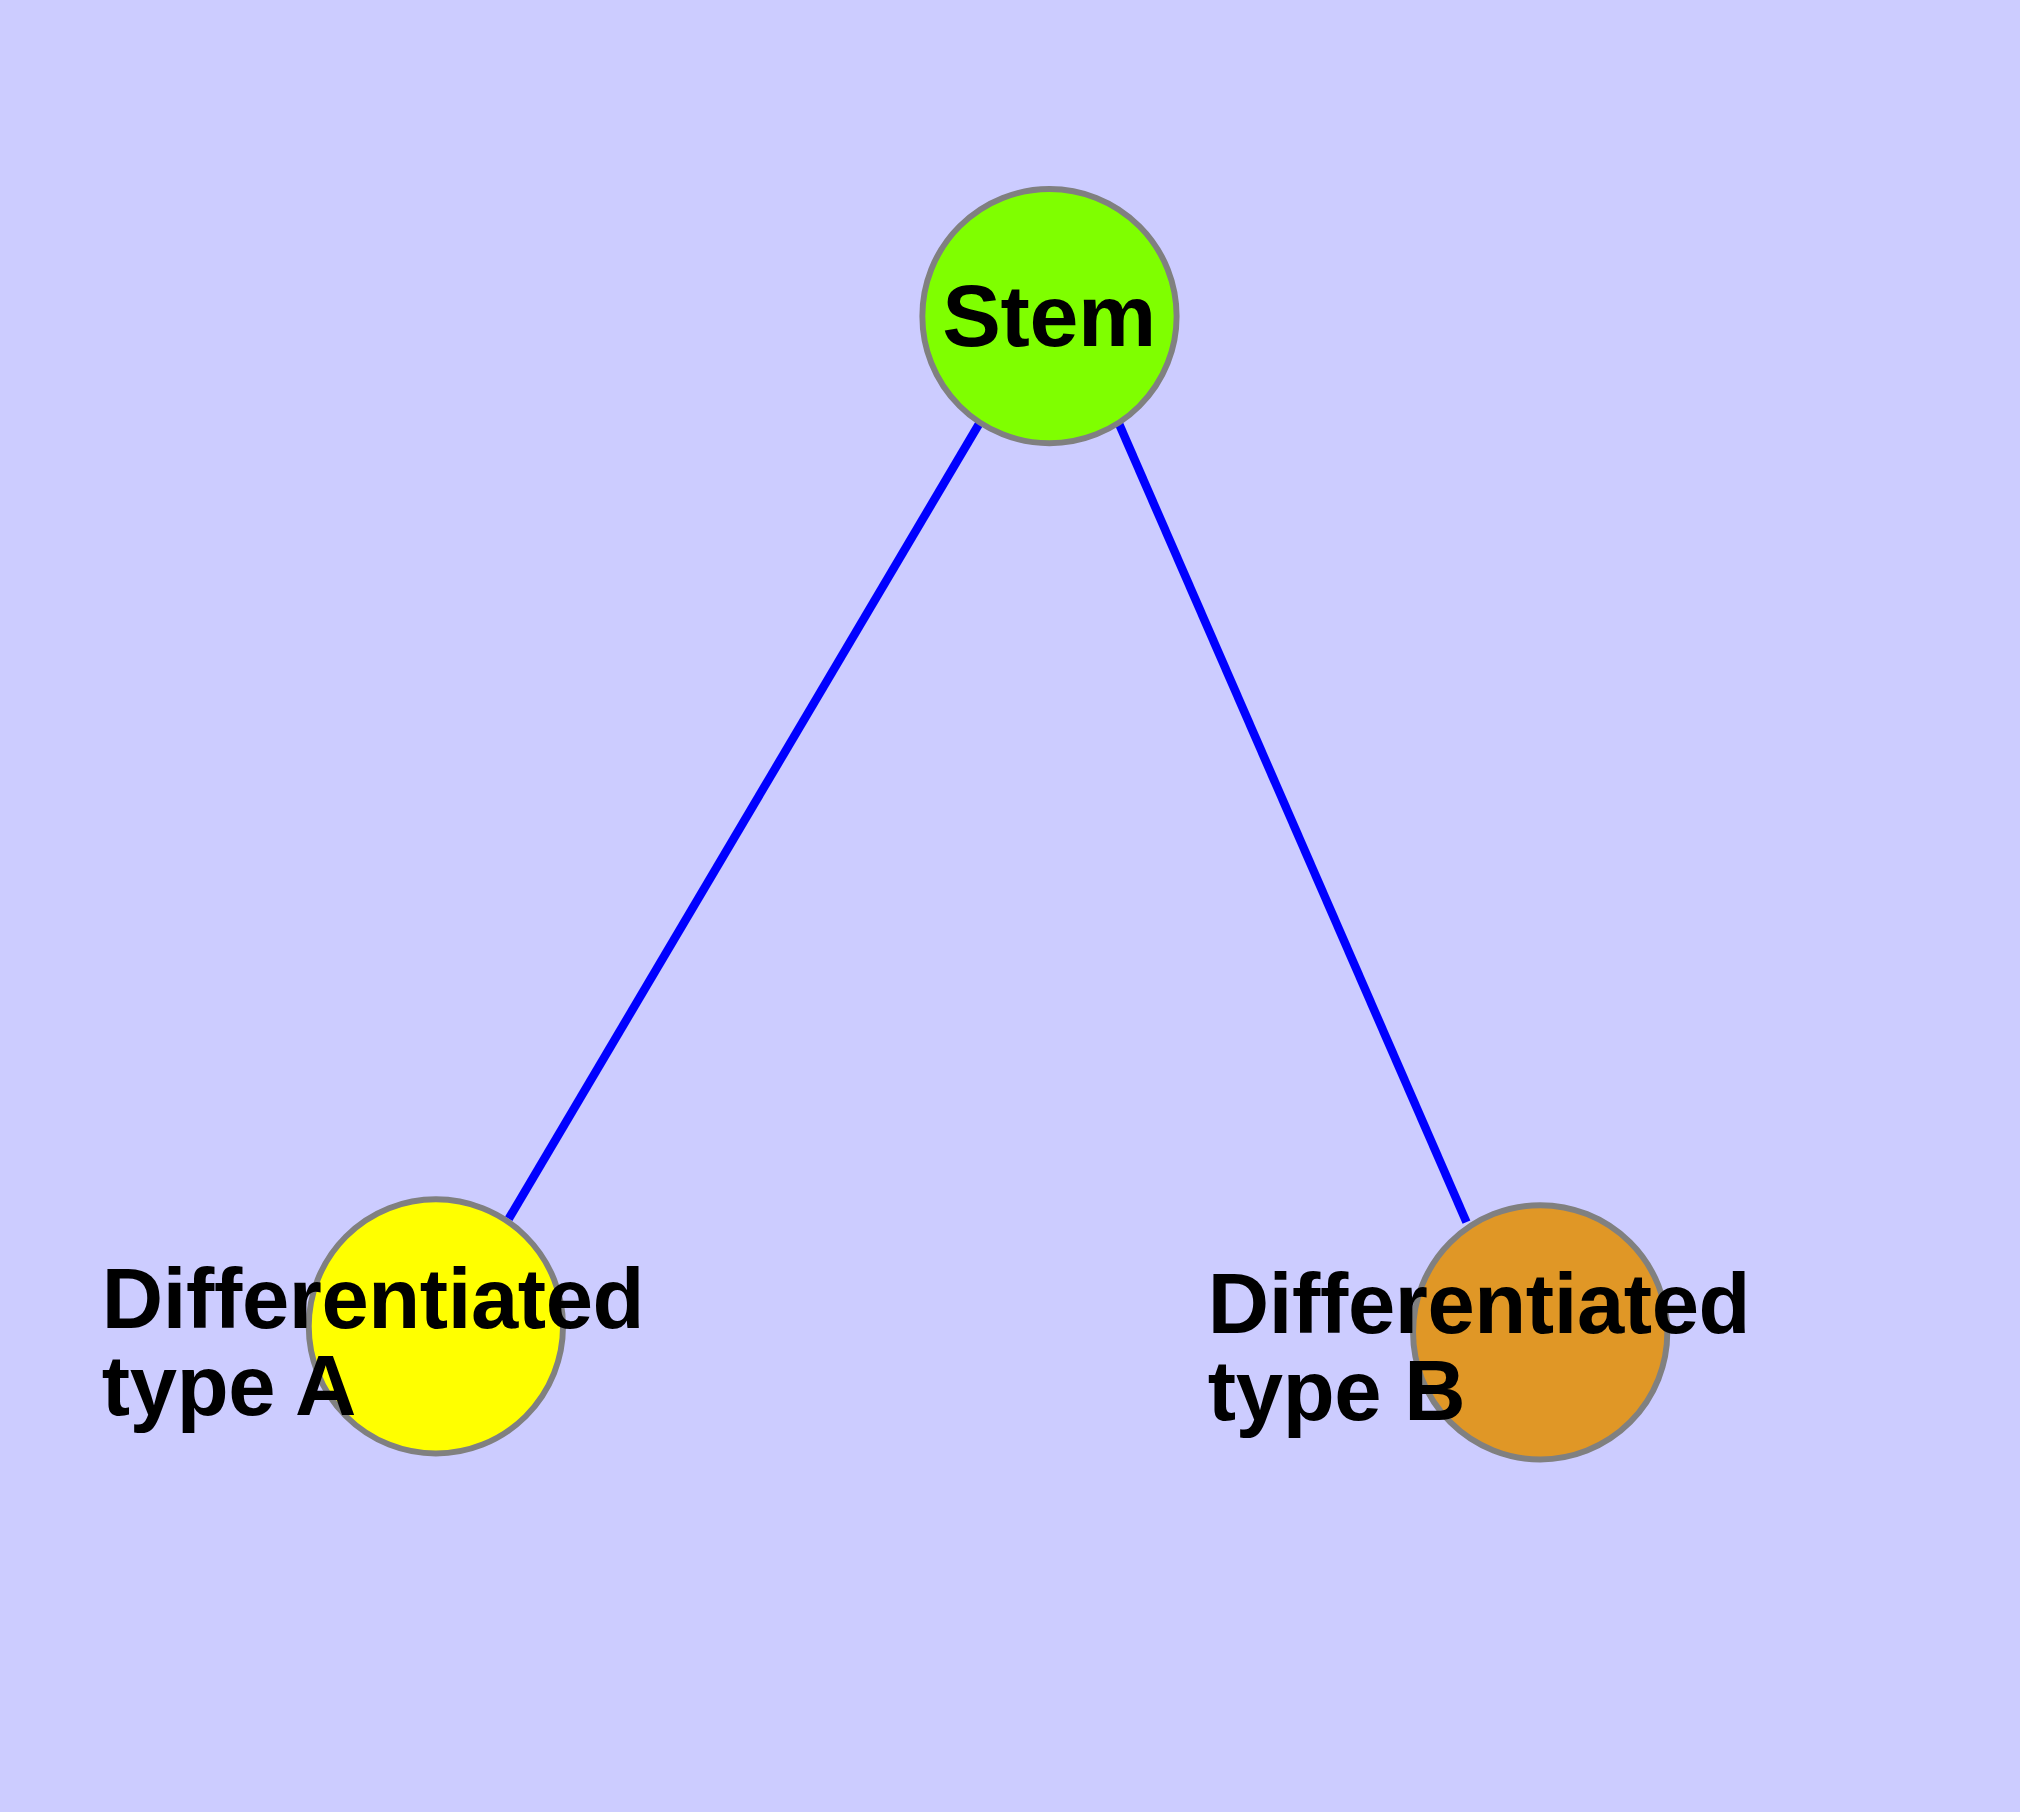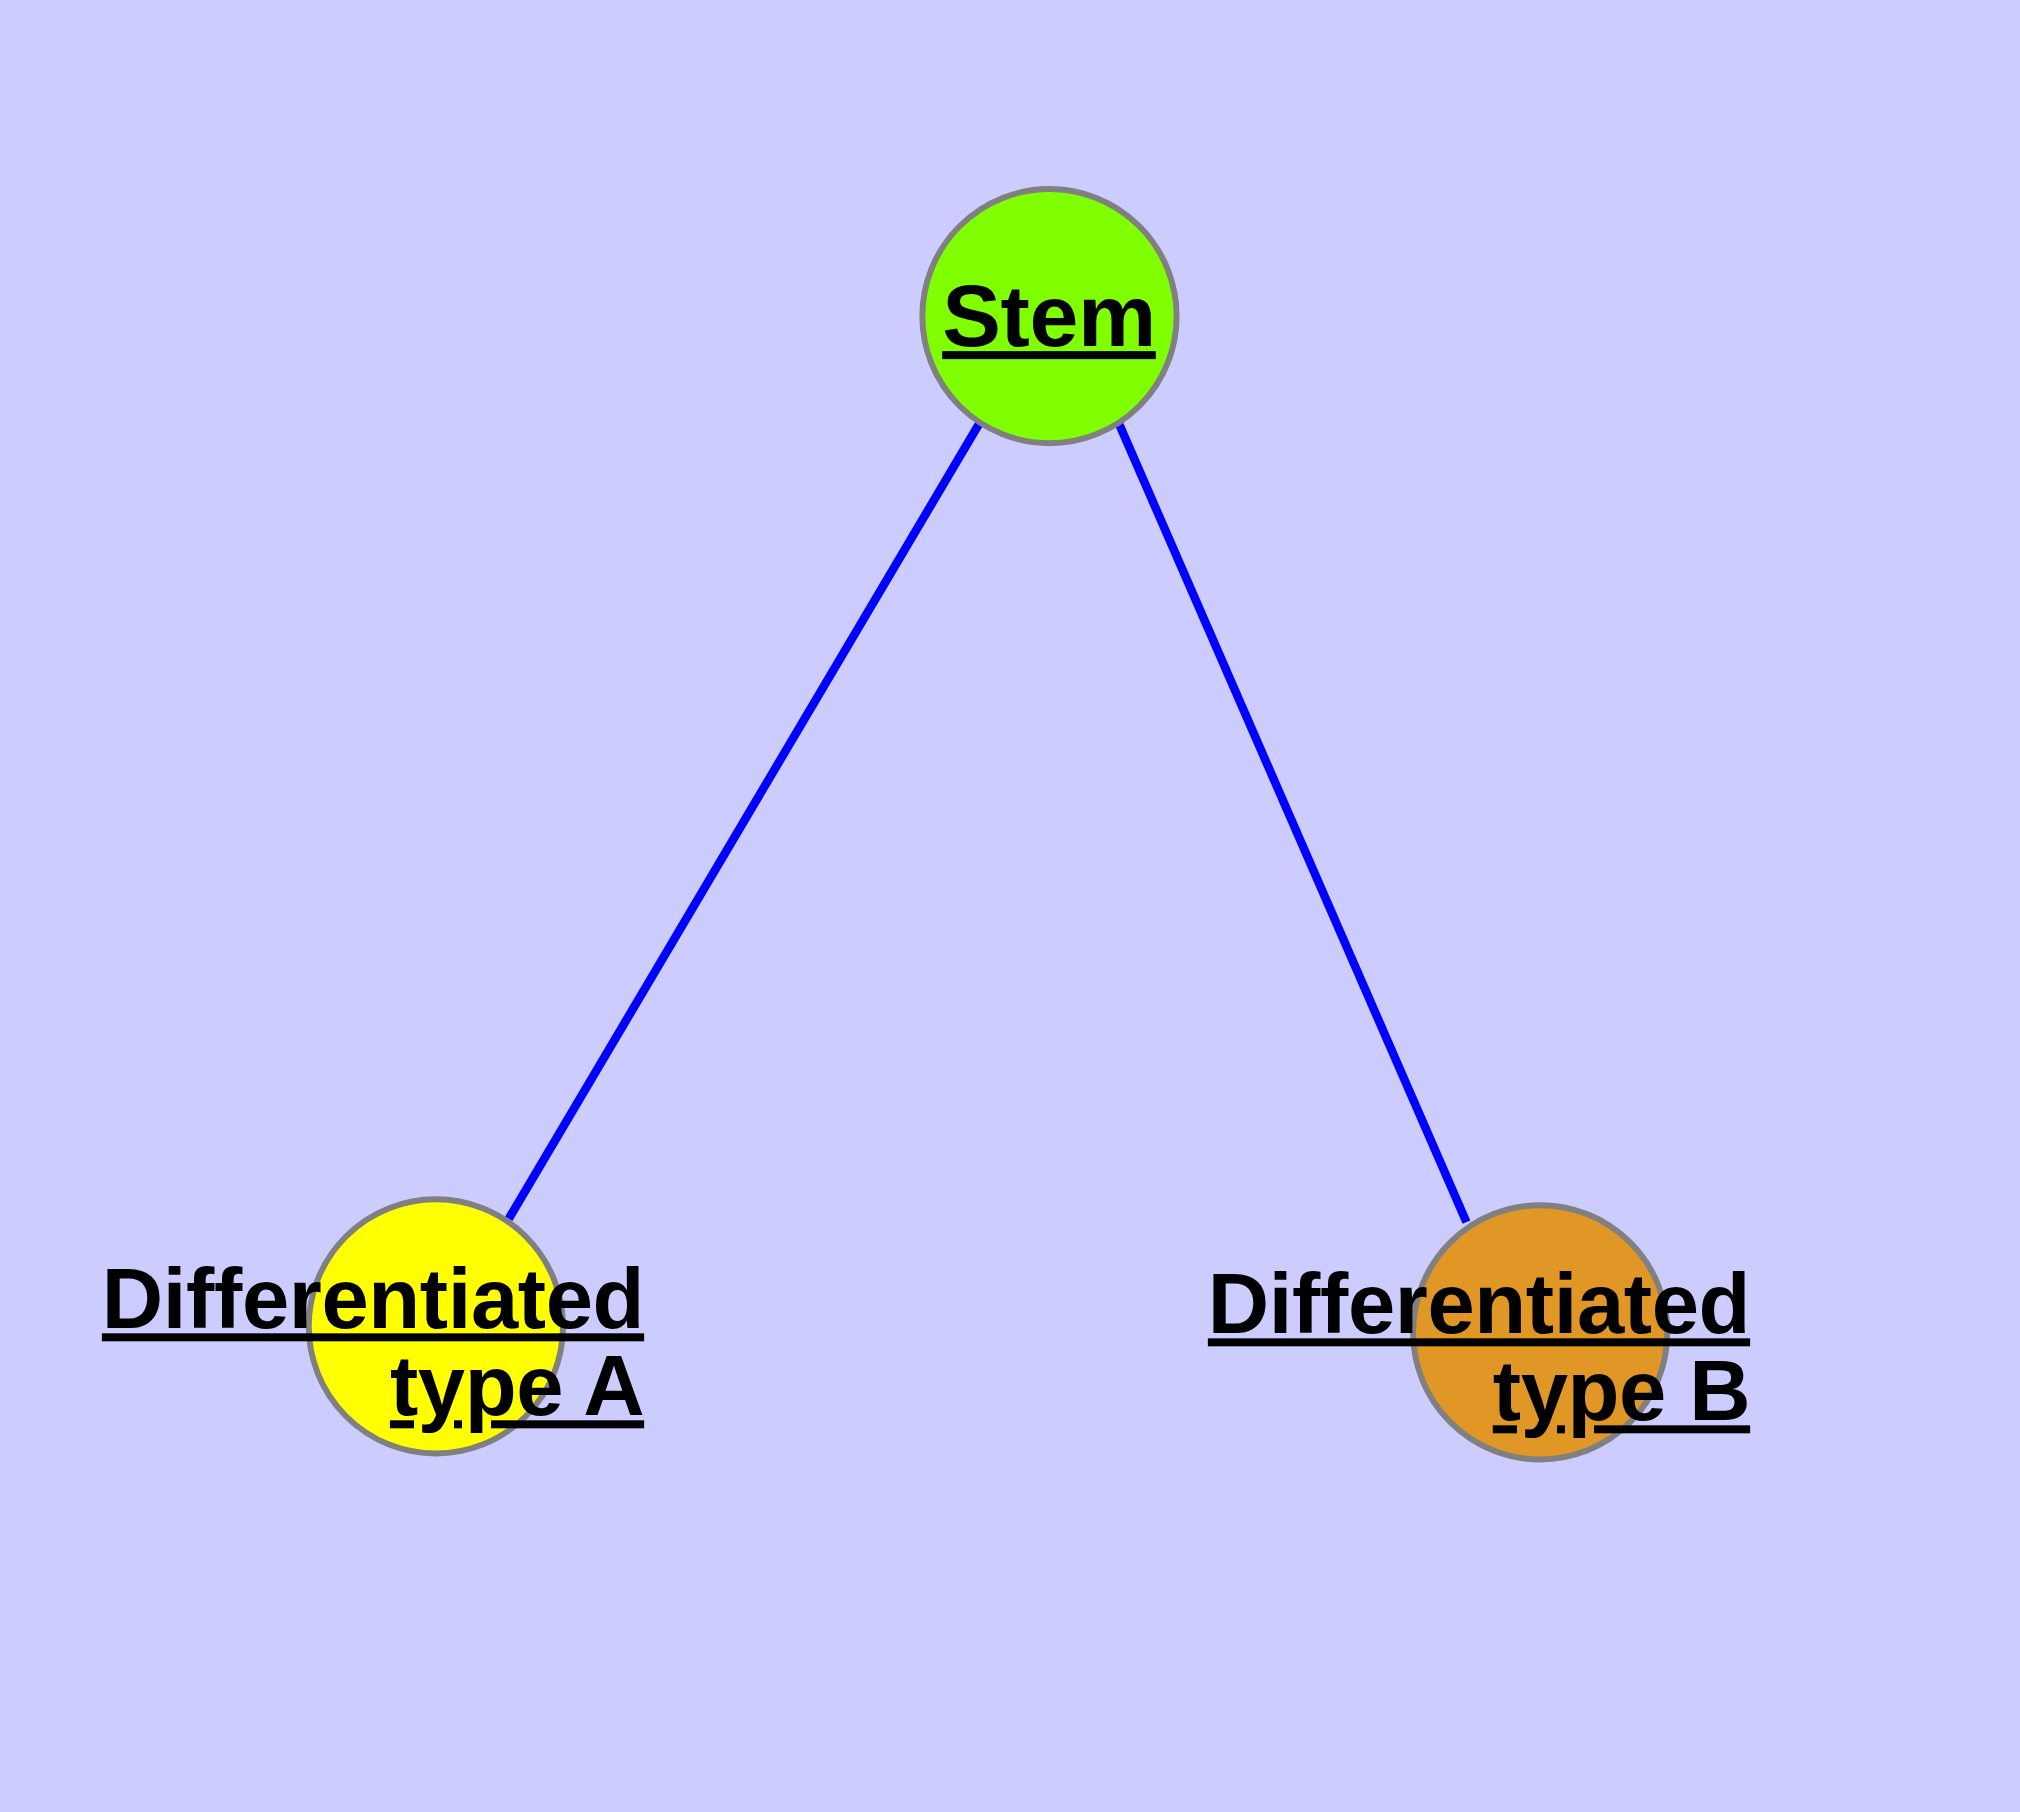--- a/index.html
+++ b/index.html
@@ -25,26 +25,25 @@
     position: absolute;
     left: 0;
     top: 0;
     width: 2021px;
     height: 1812px;
   }
   .node-label {
     position: absolute;
     color: #000000;
     font-weight: bold;
-    text-align: right;
+    text-align: left;
     line-height: 1.02;
     white-space: pre;
     pointer-events: none;
     letter-spacing: -0.4px;
-    text-decoration: underline;
   }
   #label-stem {
     font-size: 88px;
     left: 1049px;
     top: 316px;
     transform: translate(-50%, -50%);
   }
   #label-typea {
     font-size: 85px;
     left: 373px;

